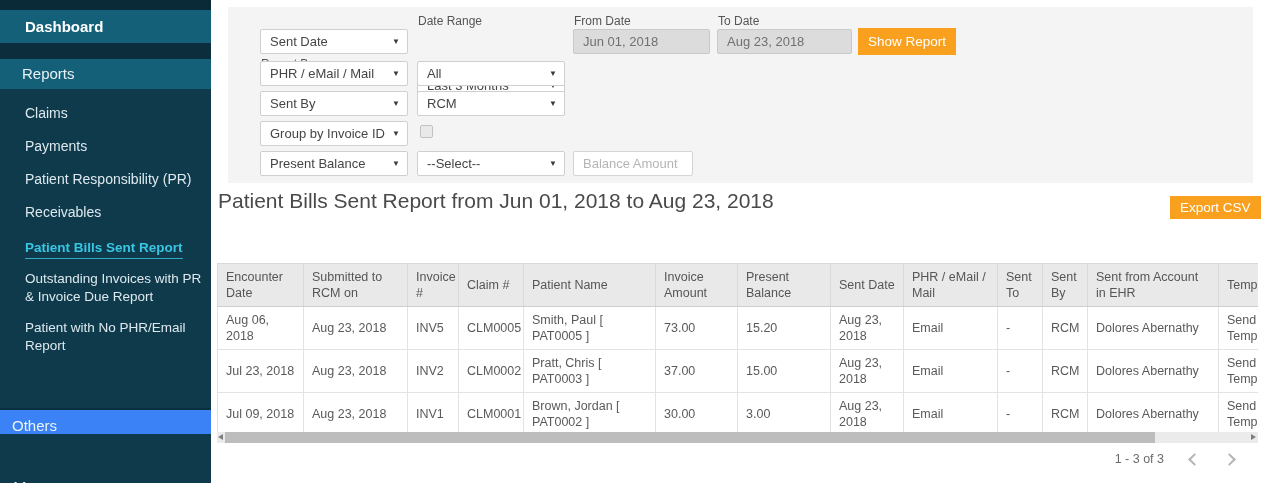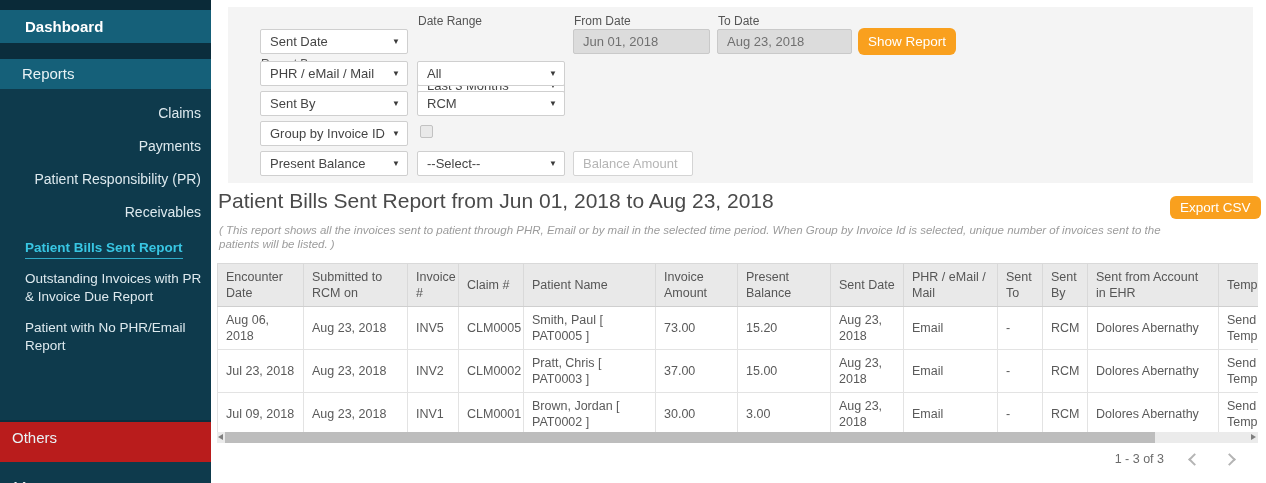--- a/index.html
+++ b/index.html
@@ -9,44 +9,44 @@
 
   
   .sidebar { position:absolute; left:0; top:0; width:211px; height:483px; background:#0e3a4c; }
   .sb-topstrip { position:absolute; left:0; top:0; width:100%; height:10px; background:#0a2a38; }
   .sb-dashboard { position:absolute; left:0; top:10px; width:100%; height:33px; background:#156079;
     color:#fff; font-weight:bold; font-size:15px; line-height:33px; padding-left:25px; cursor:pointer; }
   .sb-gap { position:absolute; left:0; top:43px; width:100%; height:16px; background:#0b2d3c; }
   .sb-band { position:absolute; left:0; width:100%; height:30px; background:#156079;
     color:#e9f2f5; font-size:15px; line-height:30px; padding-left:12px; cursor:pointer; }
   .sb-reports { top:59px;padding-left:22px; }
-  .sb-others { top:420px; height:42px; background:#b91c1c; line-height:31px; border-top:2px solid #0b2f3e; }
+  .sb-others { top:408px; height:26px; background:#3b82f6; line-height:31px; border-top:2px solid #0b2f3e; }
   .sb-messages { position:absolute; left:12px; top:480px; color:#e9f2f5; font-size:16px; cursor:pointer;font-style:italic; }
   .sb-items { position:absolute; left:0; top:89px; right:0; padding-top:8px; }
   .sb-item { margin:0 10px 0 25px; color:#dde9ee; font-size:14px; cursor:pointer; }
-  .sb-item.item  { padding:8px 0; line-height:17px;text-align:right; }
+  .sb-item.item  { padding:8px 0; line-height:17px; }
   .sb-item.group { padding:8px 0 6px 0; line-height:17px; font-weight:bold; color:#fff; }
   .sb-item.sub   { padding:3px 0; line-height:18px; font-size:13.5px; width:185px;margin-top:7px; }
   .sb-item.active { color:#38c6e3; font-weight:bold; }
   .sb-item.active span { border-bottom:1px solid #2fa9c6; padding-bottom:3px; }
 
   
   .main { position:absolute; left:211px; top:0; width:1055px; height:483px; background:#fff; }
 
   .filter-panel { position:absolute; left:17px; top:7px; width:1025px; height:176px; background:#f4f4f4; }
   .flabel { position:absolute; font-size:12px; color:#555; }
   .sel { position:absolute; height:25px; background:#fff; border:1px solid #cfcfcf; border-radius:2px;
     font-size:13px; color:#454545; line-height:23px; padding:0 20px 0 9px; cursor:pointer; overflow:hidden; white-space:nowrap; }
   .caret { position:absolute; right:7px; top:0; font-size:8px; color:#3a3a3a; line-height:23px; }
   .dinput { position:absolute; height:25px; background:#dcdcdc; border:1px solid #c9c9c9; border-radius:2px;
     font-size:13px; color:#707070; line-height:23px; padding:0 9px; white-space:nowrap; overflow:hidden; }
   .tinput { position:absolute; height:25px; background:#fff; border:1px solid #d4d4d4; border-radius:2px;
     font-size:13px; color:#454545; padding:0 9px; outline:none; }
   .tinput::placeholder { color:#b5b5b5; }
-  .btn-orange { position:absolute; background:#f9a01e; color:#fff; border:none; border-radius:6px;
+  .btn-orange { position:absolute; background:#f9a01e; color:#fff; border:none; border-radius:0;
     font-size:13.5px; cursor:pointer; font-family:inherit; }
   .checkbox { position:absolute; width:13px; height:13px; background:#e9e9e9; border:1px solid #c2c2c2;
     border-radius:2px; cursor:pointer; }
 
   .report-title { position:absolute; left:7px; top:189px; font-size:21px; color:#4a4a4a; }
   .export-btn { left:959px; top:196px; height:23px; padding:0 10px; }
   .report-desc { position:absolute; left:8px; top:223px; width:945px; font-size:11.5px; line-height:14px;
     font-style:italic; color:#9c9c9c; }
 
   .tablewrap { position:absolute; left:6px; top:263px; width:1041px; overflow:hidden; }
@@ -143,21 +143,20 @@
       </div>
       <div class="sel" style="left:189px; top:144px; width:148px;">
         <span>--Select--</span>
         <span class="caret">▼</span>
       </div>
       <input class="tinput" style="left: 345px; top: 144px; width: 120px;" placeholder="Balance Amount">
     </div>
 
     <div class="report-title">Patient Bills Sent Report from Jun 01, 2018 to Aug 23, 2018</div>
     <button class="btn-orange export-btn">Export CSV</button>
-    <div class="report-desc">( This report shows all the invoices sent to patient through PHR, Email or by mail in the selected time period. When Group by Invoice Id is selected, unique number of invoices sent to the patients will be listed. )</div>
 
     <div class="tablewrap">
       <table>
         <colgroup id="cg">
             <col style="width: 86px;">
             <col style="width: 104px;">
             <col style="width: 51px;">
             <col style="width: 65px;">
             <col style="width: 132px;">
             <col style="width: 82px;">

